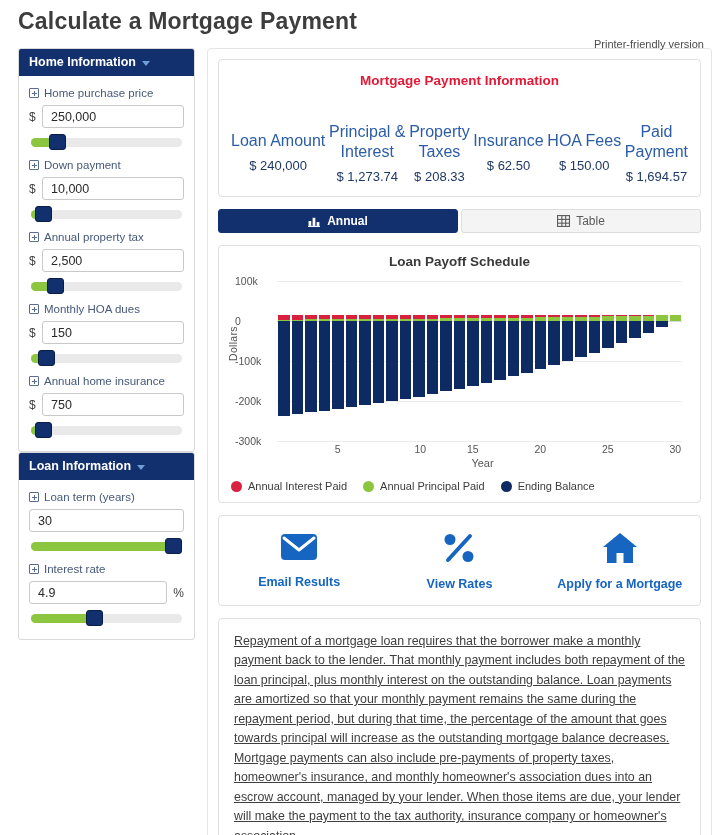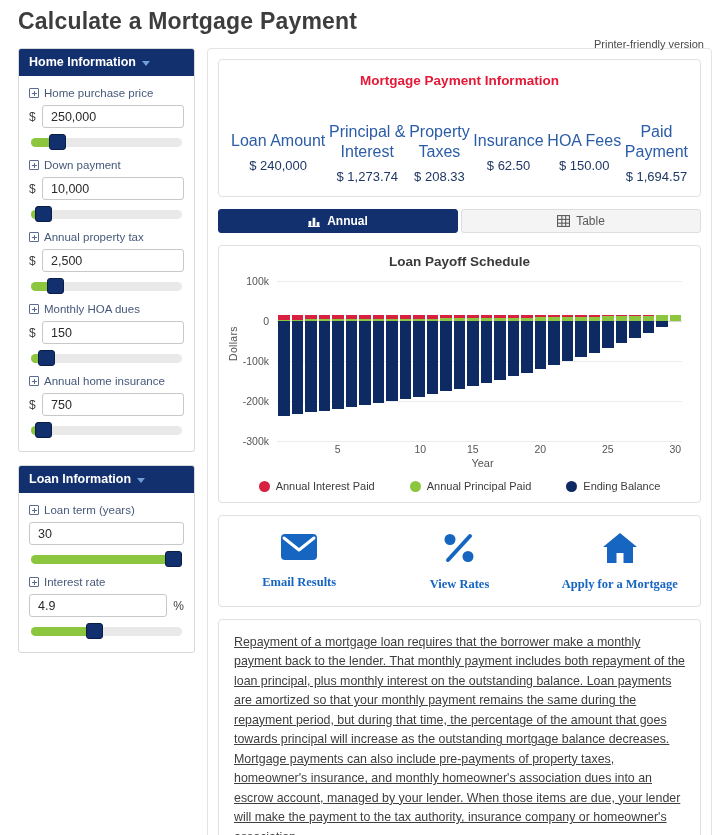--- a/index.html
+++ b/index.html
@@ -7,21 +7,21 @@
   body { width:720px; height:835px; overflow:hidden; font-family:"Liberation Sans", sans-serif; color:#3e3e3e; }
   .page { width:720px; height:835px; position:relative; padding:8px 8px 6px 18px; }
 
   
   h1.page-title { font-size:23px; font-weight:600; color:#3d3d3d; letter-spacing:.2px; }
   .printer-link { position:absolute; right:16px; top:38px; font-size:11px; color:#4b4b4b; text-decoration:none; cursor:pointer; }
 
   .content { display:flex; gap:12px; margin-top:13px; align-items:flex-start; }
 
   
-  .sidebar { width:177px; flex:0 0 177px; display:flex; flex-direction:column; gap:13px; }
+  .sidebar { width:177px; flex:0 0 177px; display:flex; flex-direction:column; }
   .panel { border:1px solid #d9d9d9; border-radius:3px; background:#fff; }
   .panel-header { background:#12306e; color:#fff; font-size:12.5px; font-weight:bold; padding:6px 10px 7px; border-radius:2px 2px 0 0; display:flex; align-items:center; gap:6px; cursor:pointer; }
   .caret { width:0; height:0; border-left:4px solid transparent; border-right:4px solid transparent; border-top:5px solid #6f9ed9; margin-top:2px; }
   .panel-body { padding:11px 10px 4px; }
   .field { margin-bottom:12px; }
   .field-label { display:flex; align-items:center; gap:5px; font-size:11.5px; color:#46587a; }
   .plus-icon { width:10px; height:10px; border:1px solid #5a6c8e; border-radius:1px; position:relative; flex:0 0 10px; }
   .plus-icon::before { content:""; position:absolute; left:1.5px; right:1.5px; top:3.5px; height:1px; background:#5a6c8e; }
   .plus-icon::after { content:""; position:absolute; top:1.5px; bottom:1.5px; left:3.5px; width:1px; background:#5a6c8e; }
   .input-row { display:flex; align-items:center; gap:6px; margin-top:6px; }
@@ -44,35 +44,35 @@
 
   .tabs { display:flex; gap:3px; }
   .tab { flex:1; height:24px; display:flex; align-items:center; justify-content:center; gap:6px; font-size:12px; color:#5a5a5a; background:#f4f4f4; border:1px solid #ddd; border-radius:3px; cursor:pointer; }
   .tab.active { background:#12306e; border-color:#12306e; color:#fff; font-weight:bold; }
   .tab svg { display:block; }
 
   .chart-box { padding:8px 12px 10px; }
   .chart-title { text-align:center; font-size:13.5px; font-weight:bold; color:#3a3a3a; }
   .chart-wrap { position:relative; margin-top:12px; height:160px; }
   .ylab { position:absolute; left:-4px; top:50%; transform:rotate(-90deg) translateX(0); transform-origin:left top; font-size:10.5px; color:#555; letter-spacing:.3px; }
-  .ytick { position:absolute; width:34px; text-align:right; font-size:10.5px; color:#555; transform:translateY(-50%); }
+  .ytick { position:absolute; width:34px; text-align:left; font-size:10.5px; color:#555; transform:translateY(-50%); }
   .plot { position:absolute; left:46px; top:0; width:405px; height:160px; }
   .gridline { position:absolute; left:0; right:0; height:1px; background:#ececec; }
   .gridline.zero { background:#d6d6d6; }
   .bars { position:absolute; left:0; top:0; width:405px; height:160px; display:flex; }
   .barcol { position:relative; width:13.5px; height:160px; }
   .seg { position:absolute; left:1px; right:1px; }
   .xticks { position:relative; height:15px; margin-left:46px; width:405px; }
   .xtick { position:absolute; top:2px; transform:translateX(-50%); font-size:10.5px; color:#555; }
   .xlabel { text-align:center; font-size:11px; color:#555; margin-top:1px; padding-left:46px; }
-  .legend { display:flex; justify-content:center; gap:35px; margin-top:11px; }
+  .legend { display:flex; justify-content:flex-start; gap:16px; margin-top:11px; }
   .legend-item { display:flex; align-items:center; gap:6px; font-size:11px; color:#3c3c3c; cursor:pointer; }
   .legend-dot { width:11px; height:11px; border-radius:50%; flex:0 0 11px; }
 
-  .actions-box { display:flex; padding:16px 0 14px;font-family:Liberation Serif, serif; }
+  .actions-box { display:flex; padding:16px 0 14px; }
   .action { flex:1; display:flex; flex-direction:column; align-items:center; gap:9px; cursor:pointer; }
   .action .label { font-size:12.5px; font-weight:bold; color:#1665c1; }
 
   .text-box { padding:13px 15px 14px;text-decoration:underline; }
   .text-box p { font-size:12.4px; line-height:1.57; color:#3e3e3e; }
 </style>
 </head>
 <body>
 
 <div class="page">

